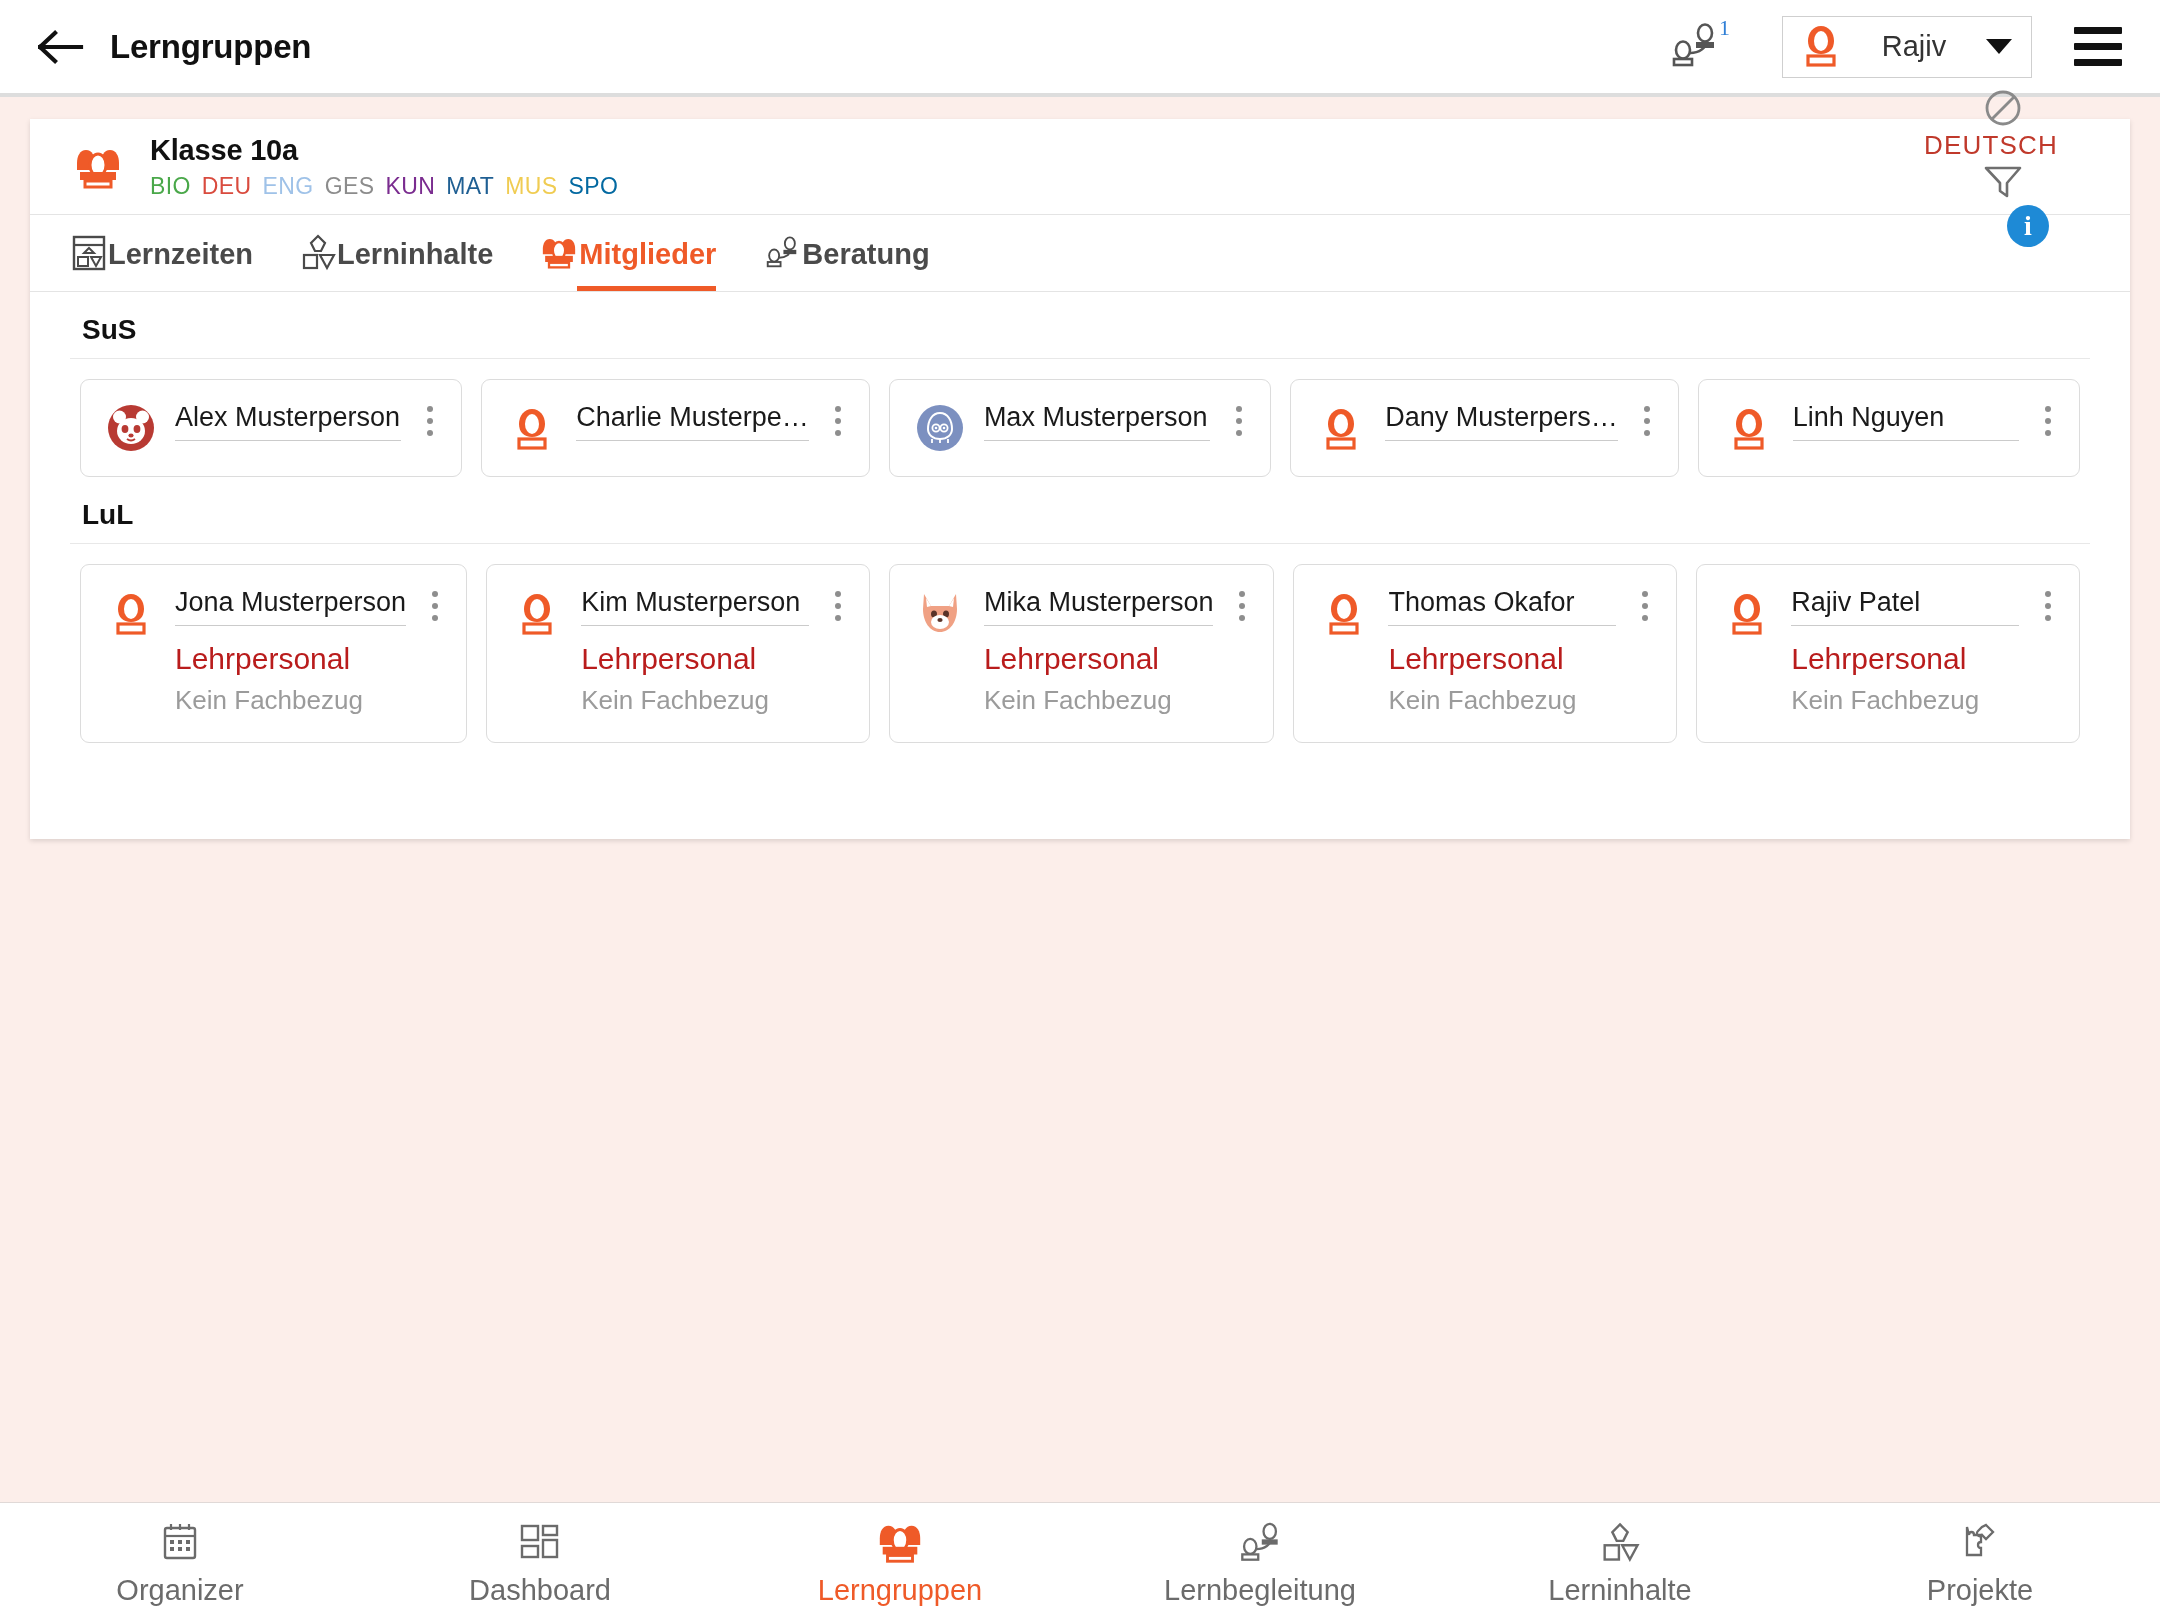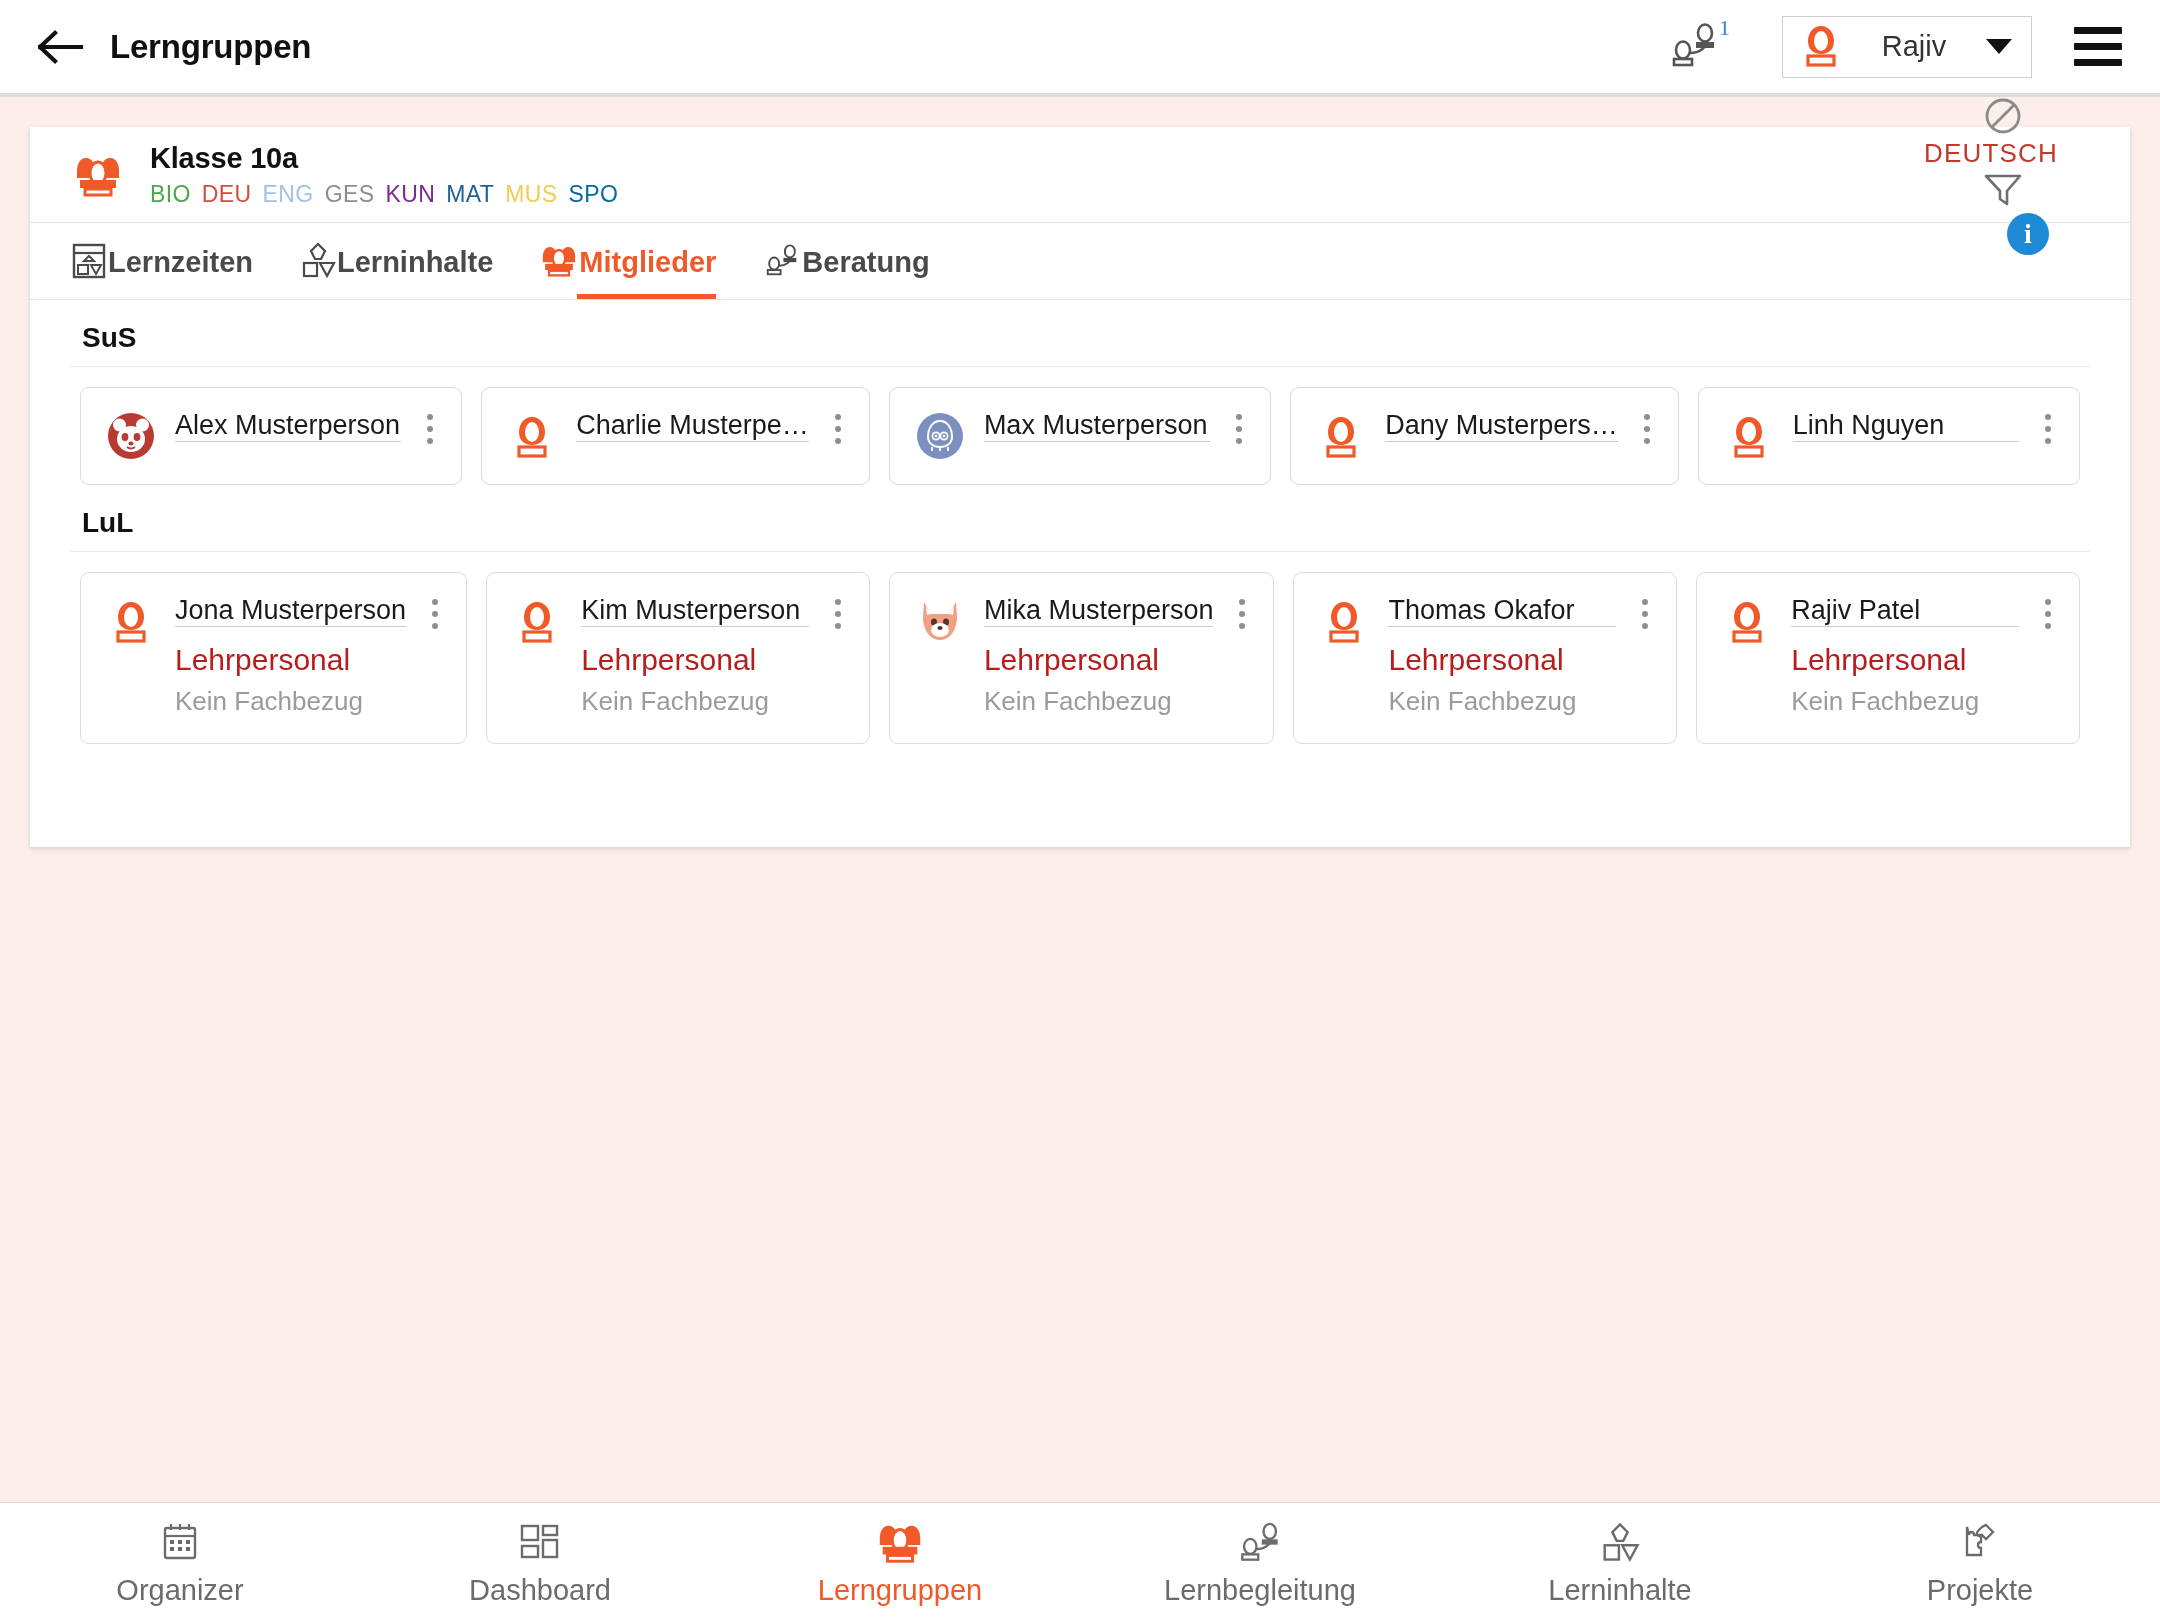--- a/index.html
+++ b/index.html
@@ -50,21 +50,20 @@
   .caret { width:0;height:0;border-left:13px solid transparent;border-right:13px solid transparent;border-top:15px solid #111; }
   .hamburger { margin-left: 42px; width: 48px; cursor:pointer; display:flex; flex-direction:column; gap:9px; }
   .hamburger span { display:block; height:7px; background:#111; border-radius:1px; }
 
   
   .card {
     position: absolute; left: 30px; top: 119px;
     width: 2100px; height: 720px;
     background: #ffffff;
     box-shadow: 0 2px 5px rgba(0,0,0,0.13);
-    margin-top: 8px;
   }
   .card-header {
     height: 96px; display: flex; align-items: center;
     border-bottom: 1.5px solid #e4e4e4;
     padding: 0 28px 0 42px;
   }
   .group-icon { width: 52px; margin-right: 26px; display:flex; align-items:center; }
   .group-meta { display: flex; flex-direction: column; gap: 6px; }
   .group-name { font-size: 29px; font-weight: bold; color: #111; letter-spacing:-0.2px;}
   .subjects { font-size: 23px; letter-spacing: 0.4px; }
@@ -115,21 +114,21 @@
     display: flex; align-items: flex-start; gap: 18px;
     min-height: 88px;
     cursor: pointer;
   }
   .member-card.tall { padding-bottom: 26px; }
   .avatar { width: 52px; height: 52px; flex: 0 0 52px; display:flex; align-items:center; justify-content:center; }
   .m-body { flex: 1 1 auto; min-width: 0; display:flex; flex-direction:column; }
   .m-name {
     font-size: 27px; color: #1a1a1a;
     border-bottom: 1.5px solid #cbcbcb;
-    padding-bottom: 0;
+    padding-bottom: 7px;
     white-space: nowrap; overflow: hidden; text-overflow: ellipsis;
   }
   .m-role { font-size: 30px; color: #b91c1c; margin-top: 16px; }
   .m-sub  { font-size: 26px; color: #9b9b9b; margin-top: 9px; }
   .kebab { flex: 0 0 22px; width:22px; padding-top: 4px; display:flex; flex-direction:column; align-items:center; gap:6px; cursor:pointer;}
   .kebab i { display:block; width:6px; height:6px; border-radius:50%; background:#8e8e8e; }
 
   
   .bottomnav {
     position: absolute; left: 0; bottom: 0;

